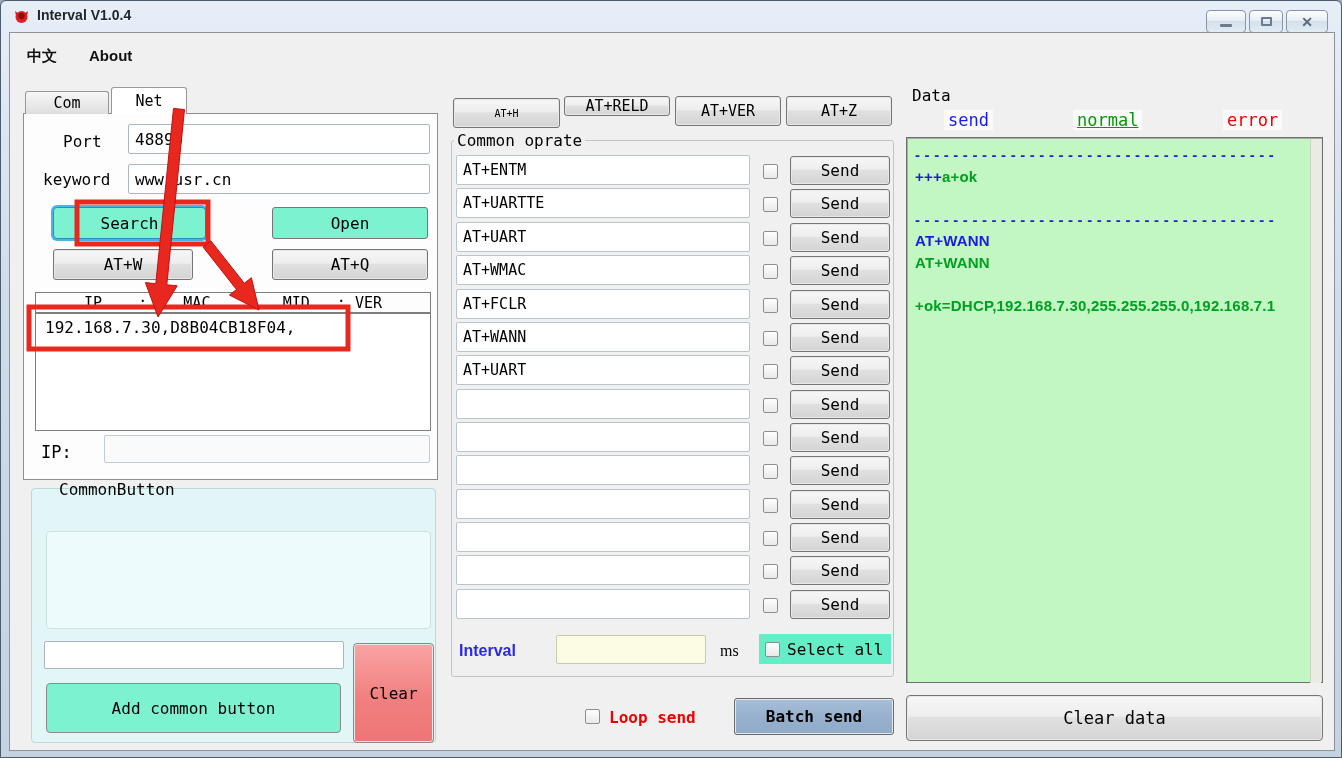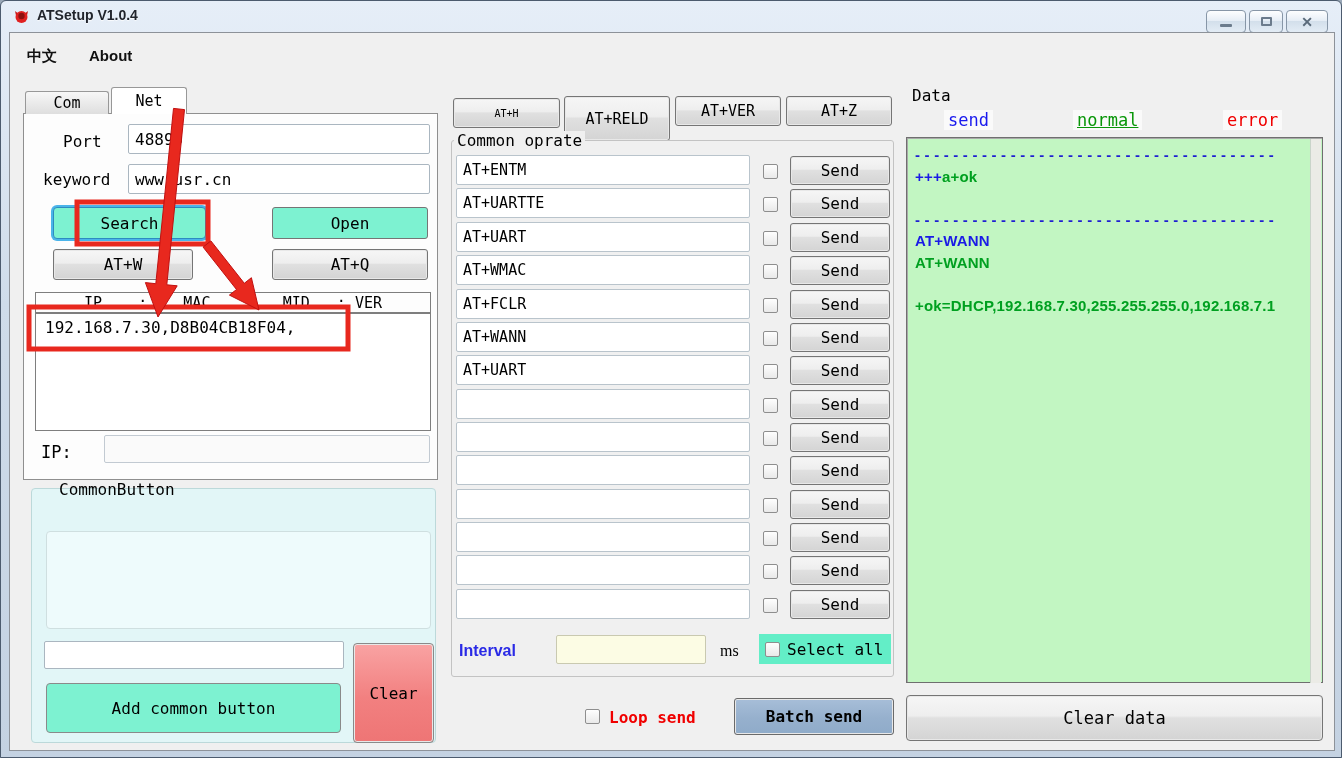--- a/index.html
+++ b/index.html
@@ -94,21 +94,21 @@
 
 <div id="stage">
 
   <div class="titlebar">
     <svg class="app-icon" viewBox="0 0 19 19">
       <path d="M3 4 L8 8 L5 13 Z" fill="#c41414"></path>
       <path d="M16 4 L11 8 L14 13 Z" fill="#c41414"></path>
       <circle cx="9.5" cy="10" r="6" fill="#e02020"></circle>
       <circle cx="9.5" cy="9" r="3.2" fill="#8e0f0f"></circle>
     </svg>
-    <span class="title-text">ATSetup V1.0.4</span>
+    <span class="title-text">Interval V1.0.4</span>
     <div class="winbtn" style="left:1205px;width:40px;">
         <span class="bar"></span>
       </div>
     <div class="winbtn" style="left:1248px;width:34px;">
         <span class="box"></span>
       </div>
     <div class="winbtn" style="left:1285px;width:42px;">
         <span class="x">✕</span>
       </div>
   </div>
@@ -141,21 +141,21 @@
   <input class="textbox" style="left: 103px; top: 434px; width: 326px; height: 28px; background: rgb(250, 250, 250); border-color: rgb(194, 202, 210); z-index: 1;" readonly="" value="">
 
   <div class="cbgroup"></div>
   <span class="cbgroup-title">CommonButton</span>
   <div class="cbpanel"></div>
   <input class="textbox" style="left: 43px; top: 640px; width: 300px; height: 28px; z-index: 1;" readonly="" value="">
   <div class="btn mint" style="left:45px;top:682px;width:295px;height:50px;border:1px solid #8a8a8a;border-radius:4px;z-index:1;">Add common button</div>
   <div class="btn pink" style="left:352px;top:642px;width:81px;height:100px;border:1px solid #8a8a8a;border-radius:4px;z-index:1;">Clear</div>
 
   <div class="btn" style="left:452px;top:97px;width:107px;height:30px;font-size:10px;">AT+H</div>
-  <div class="btn" style="left:563px;top:95px;width:106px;height:45px;font-size:15px;">AT+RELD</div>
+  <div class="btn" style="left:563px;top:95px;width:106px;height:20px;font-size:15px;">AT+RELD</div>
   <div class="btn" style="left:674px;top:95px;width:106px;height:30px;font-size:15px;">AT+VER</div>
   <div class="btn" style="left:785px;top:95px;width:106px;height:30px;font-size:15px;">AT+Z</div>
 
   <div class="opgroup"></div>
   <span class="grouplabel" style="left:453px;top:130px;">Common oprate</span>
 
   <input class="rowinput" style="top: 154px;" readonly="" value="AT+ENTM">
   <span class="cbx" style="left:762px;top:163px;"></span>
   <div class="btn sendbtn" style="top:155px;">Send</div>
 

